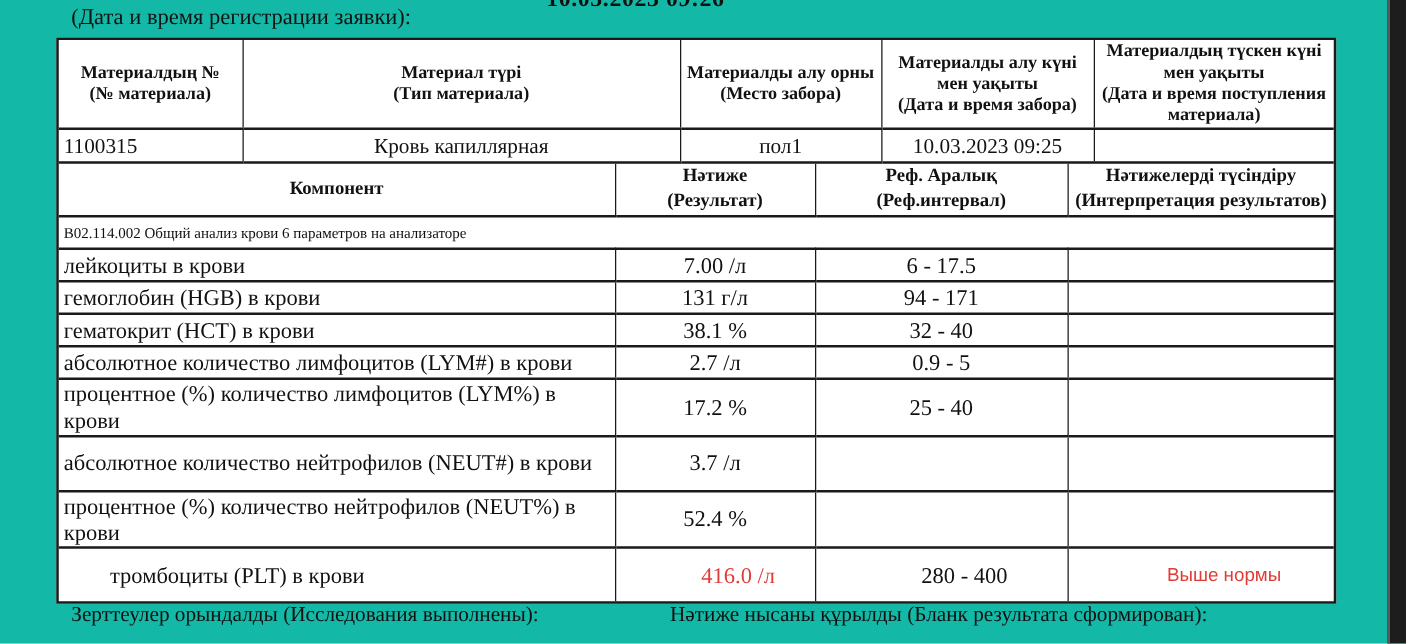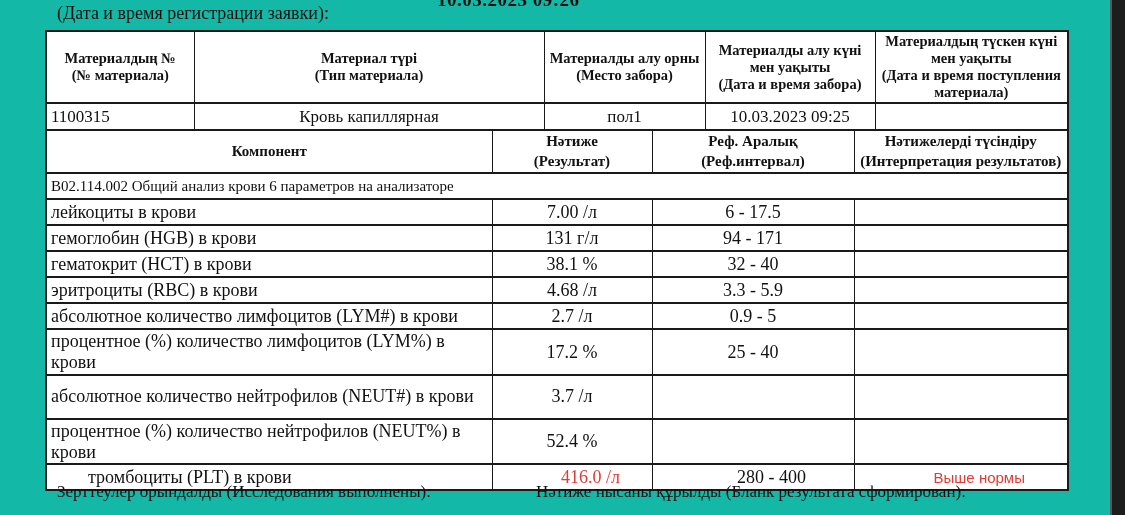--- a/index.html
+++ b/index.html
@@ -18,21 +18,21 @@
   thead tr:first-child > * { border-top:none; }
   .results-table tbody tr:last-child > td { border-bottom:none;padding-left:41px; }
   th { font-weight:bold; text-align:center; vertical-align:middle; white-space:pre-line; }
   .material-table th { font-size:14.5px; line-height:1.18; height:64px; }
   .material-table td { font-size:17px; height:23px; text-align:center; vertical-align:middle; }
   .material-table td.left { text-align:left; }
   .results-table th { font-size:15px; line-height:1.3; height:39px; }
   .results-table td { font-size:18px; height:22px; vertical-align:middle; }
   .results-table td.comp { text-align:left; padding-left:4px; padding-right:6px; line-height:1.15; }
   .results-table td.center { text-align:center; }
-  .results-table td.section { text-align:left; font-size:15px; height:22px; }
+  .results-table td.section { text-align:left; font-size:12px; height:22px; }
   
   .results-table tbody tr:nth-child(7) td,
   .results-table tbody tr:nth-child(8) td,
   .results-table tbody tr:nth-child(9) td { height:40px; }
   .abnormal { color:#e03c36; }
   td.interp.abnormal { font-family:"Liberation Sans", sans-serif; font-size:15px; }
   .footer-line { position:absolute; top:482px; font-size:17px; }
   .footer-left { left:57px; }
   .footer-right { left:536px; }
   .right-edge-bar { position:absolute; right:0; top:0; width:13px; height:515px; background:#1d1d1d; border-left:2px solid #5a5a5a; }
@@ -117,26 +117,20 @@
     <td class="center">94 - 171</td>
     <td class="center interp"></td>
   </tr>
           <tr>
     <td class="comp">гематокрит (HCT) в крови</td>
     <td class="center result">38.1 %</td>
     <td class="center">32 - 40</td>
     <td class="center interp"></td>
   </tr>
           <tr>
-    <td class="comp">эритроциты (RBC) в крови</td>
-    <td class="center result">4.68 /л</td>
-    <td class="center">3.3 - 5.9</td>
-    <td class="center interp"></td>
-  </tr>
-          <tr>
     <td class="comp">абсолютное количество лимфоцитов (LYM#) в крови</td>
     <td class="center result">2.7 /л</td>
     <td class="center">0.9 - 5</td>
     <td class="center interp"></td>
   </tr>
           <tr>
     <td class="comp">процентное (%) количество лимфоцитов (LYM%) в крови</td>
     <td class="center result">17.2 %</td>
     <td class="center">25 - 40</td>
     <td class="center interp"></td>

